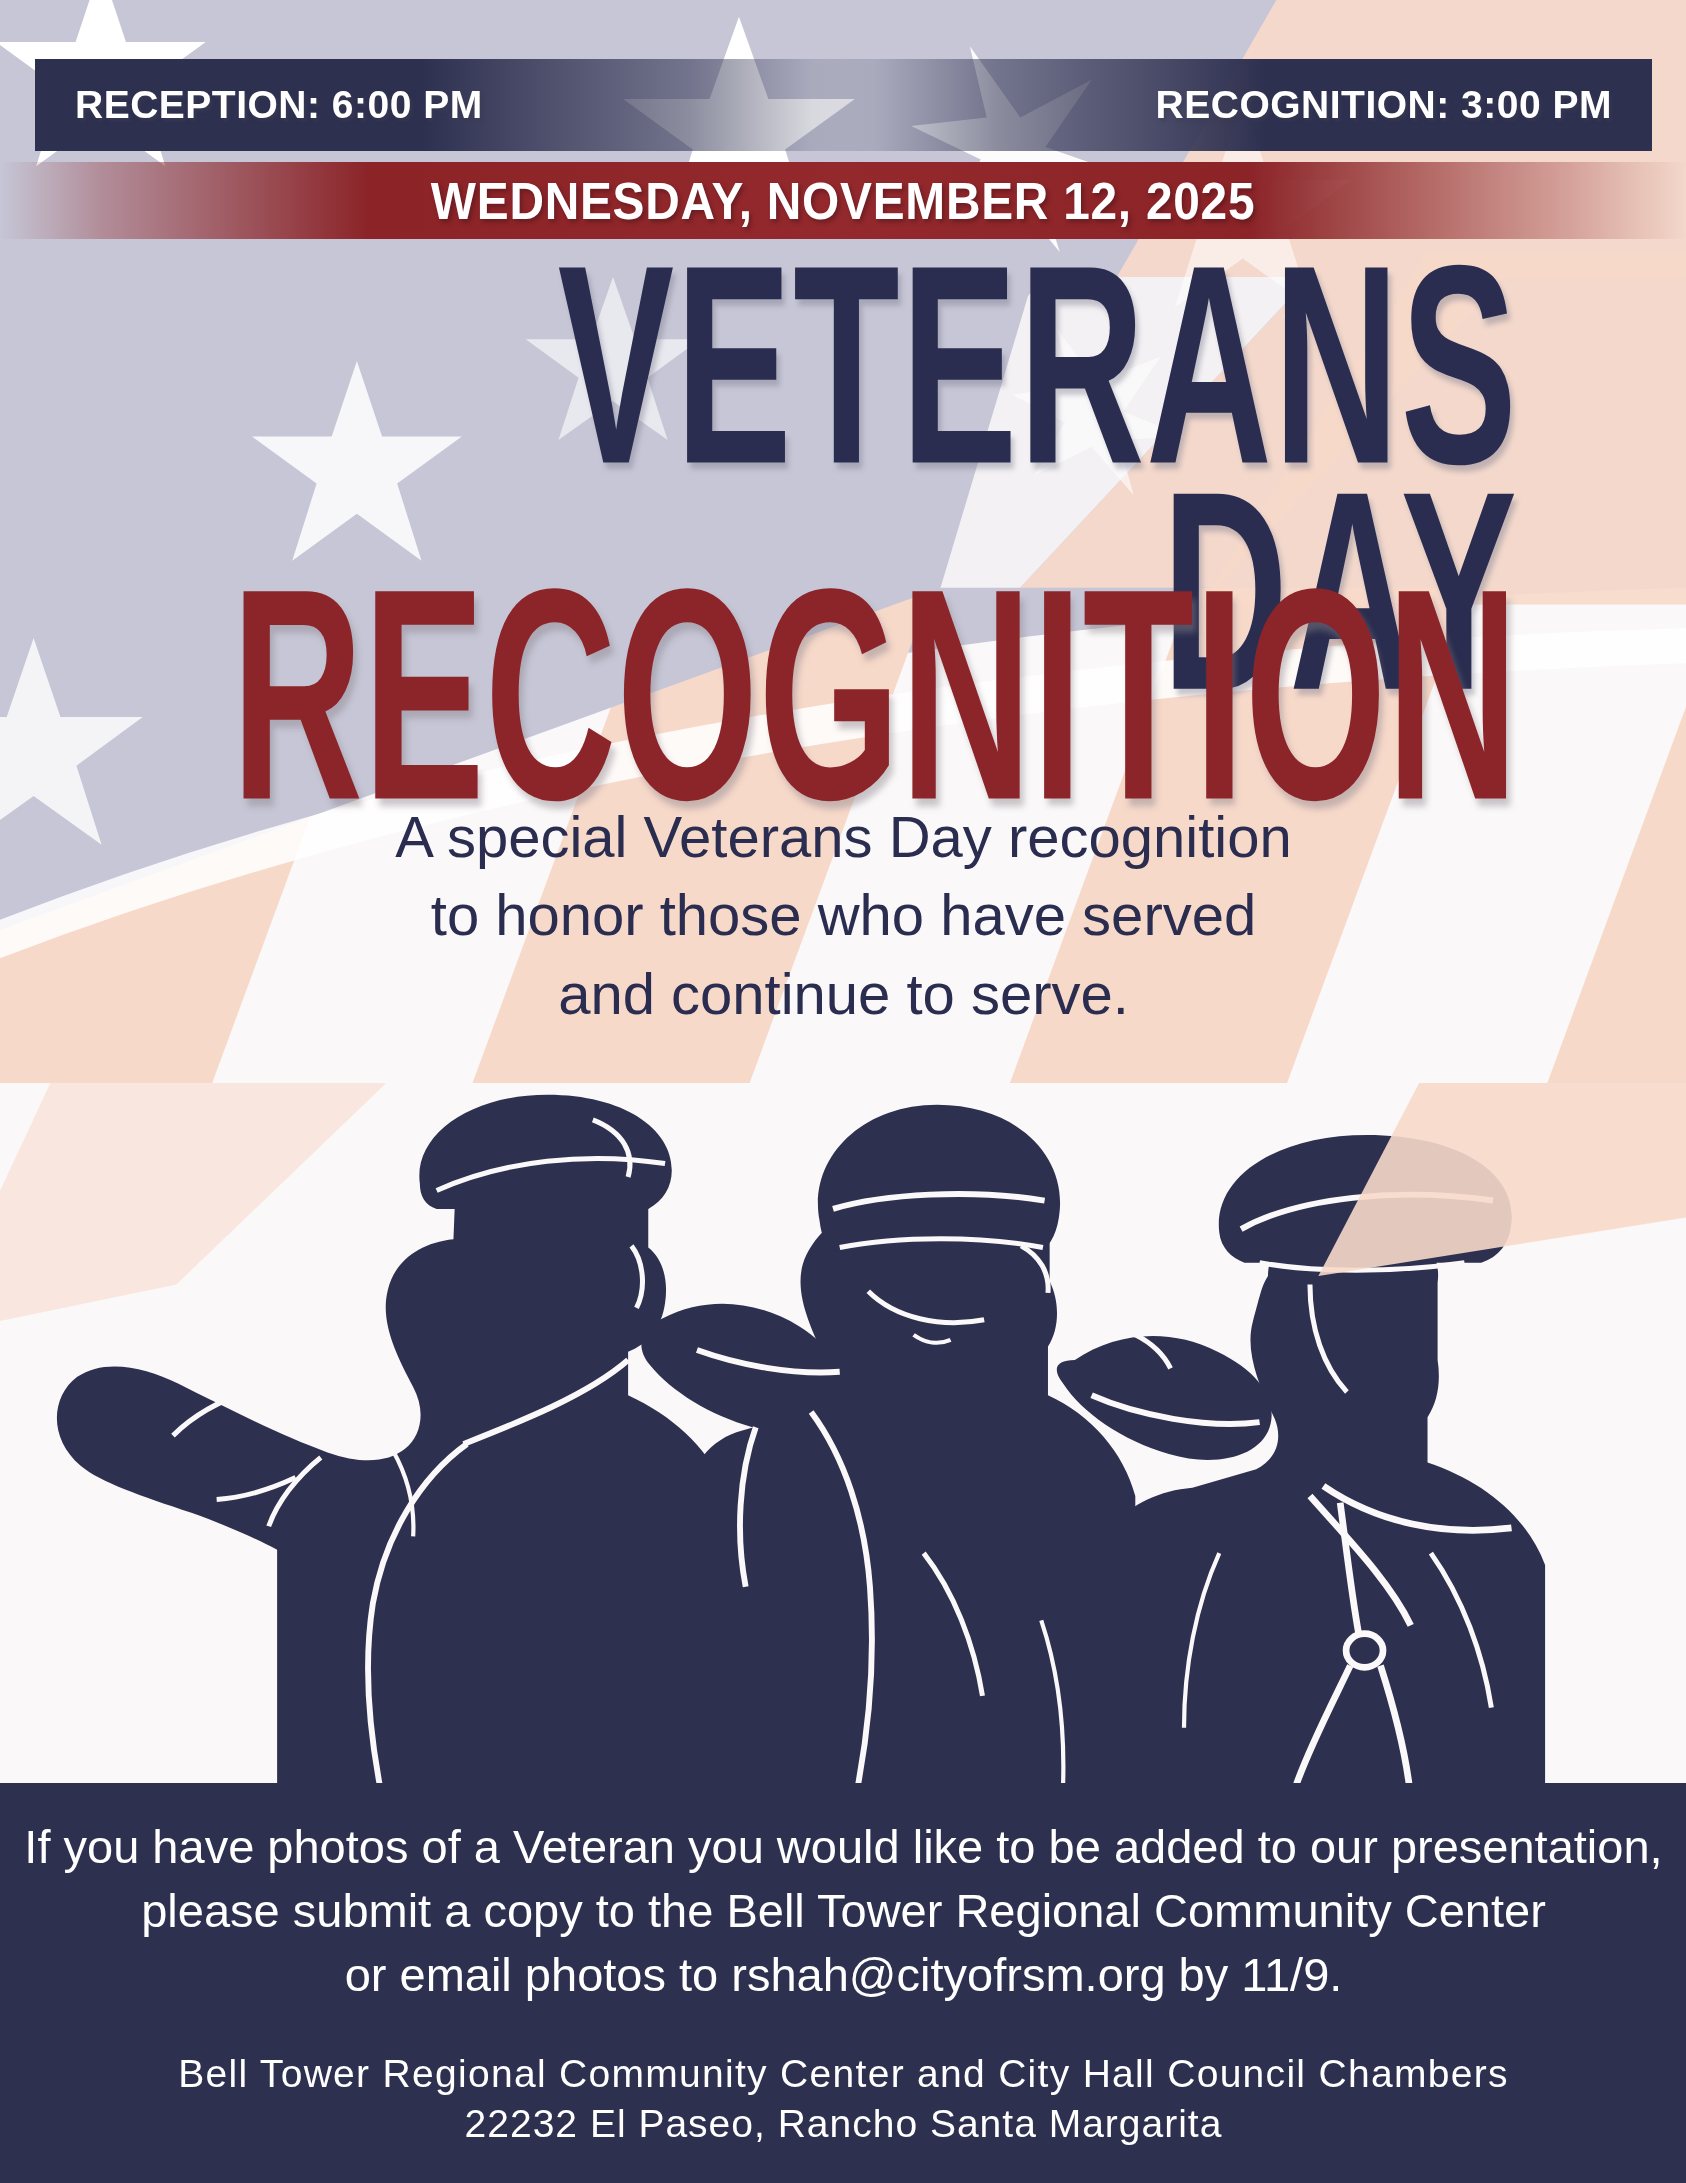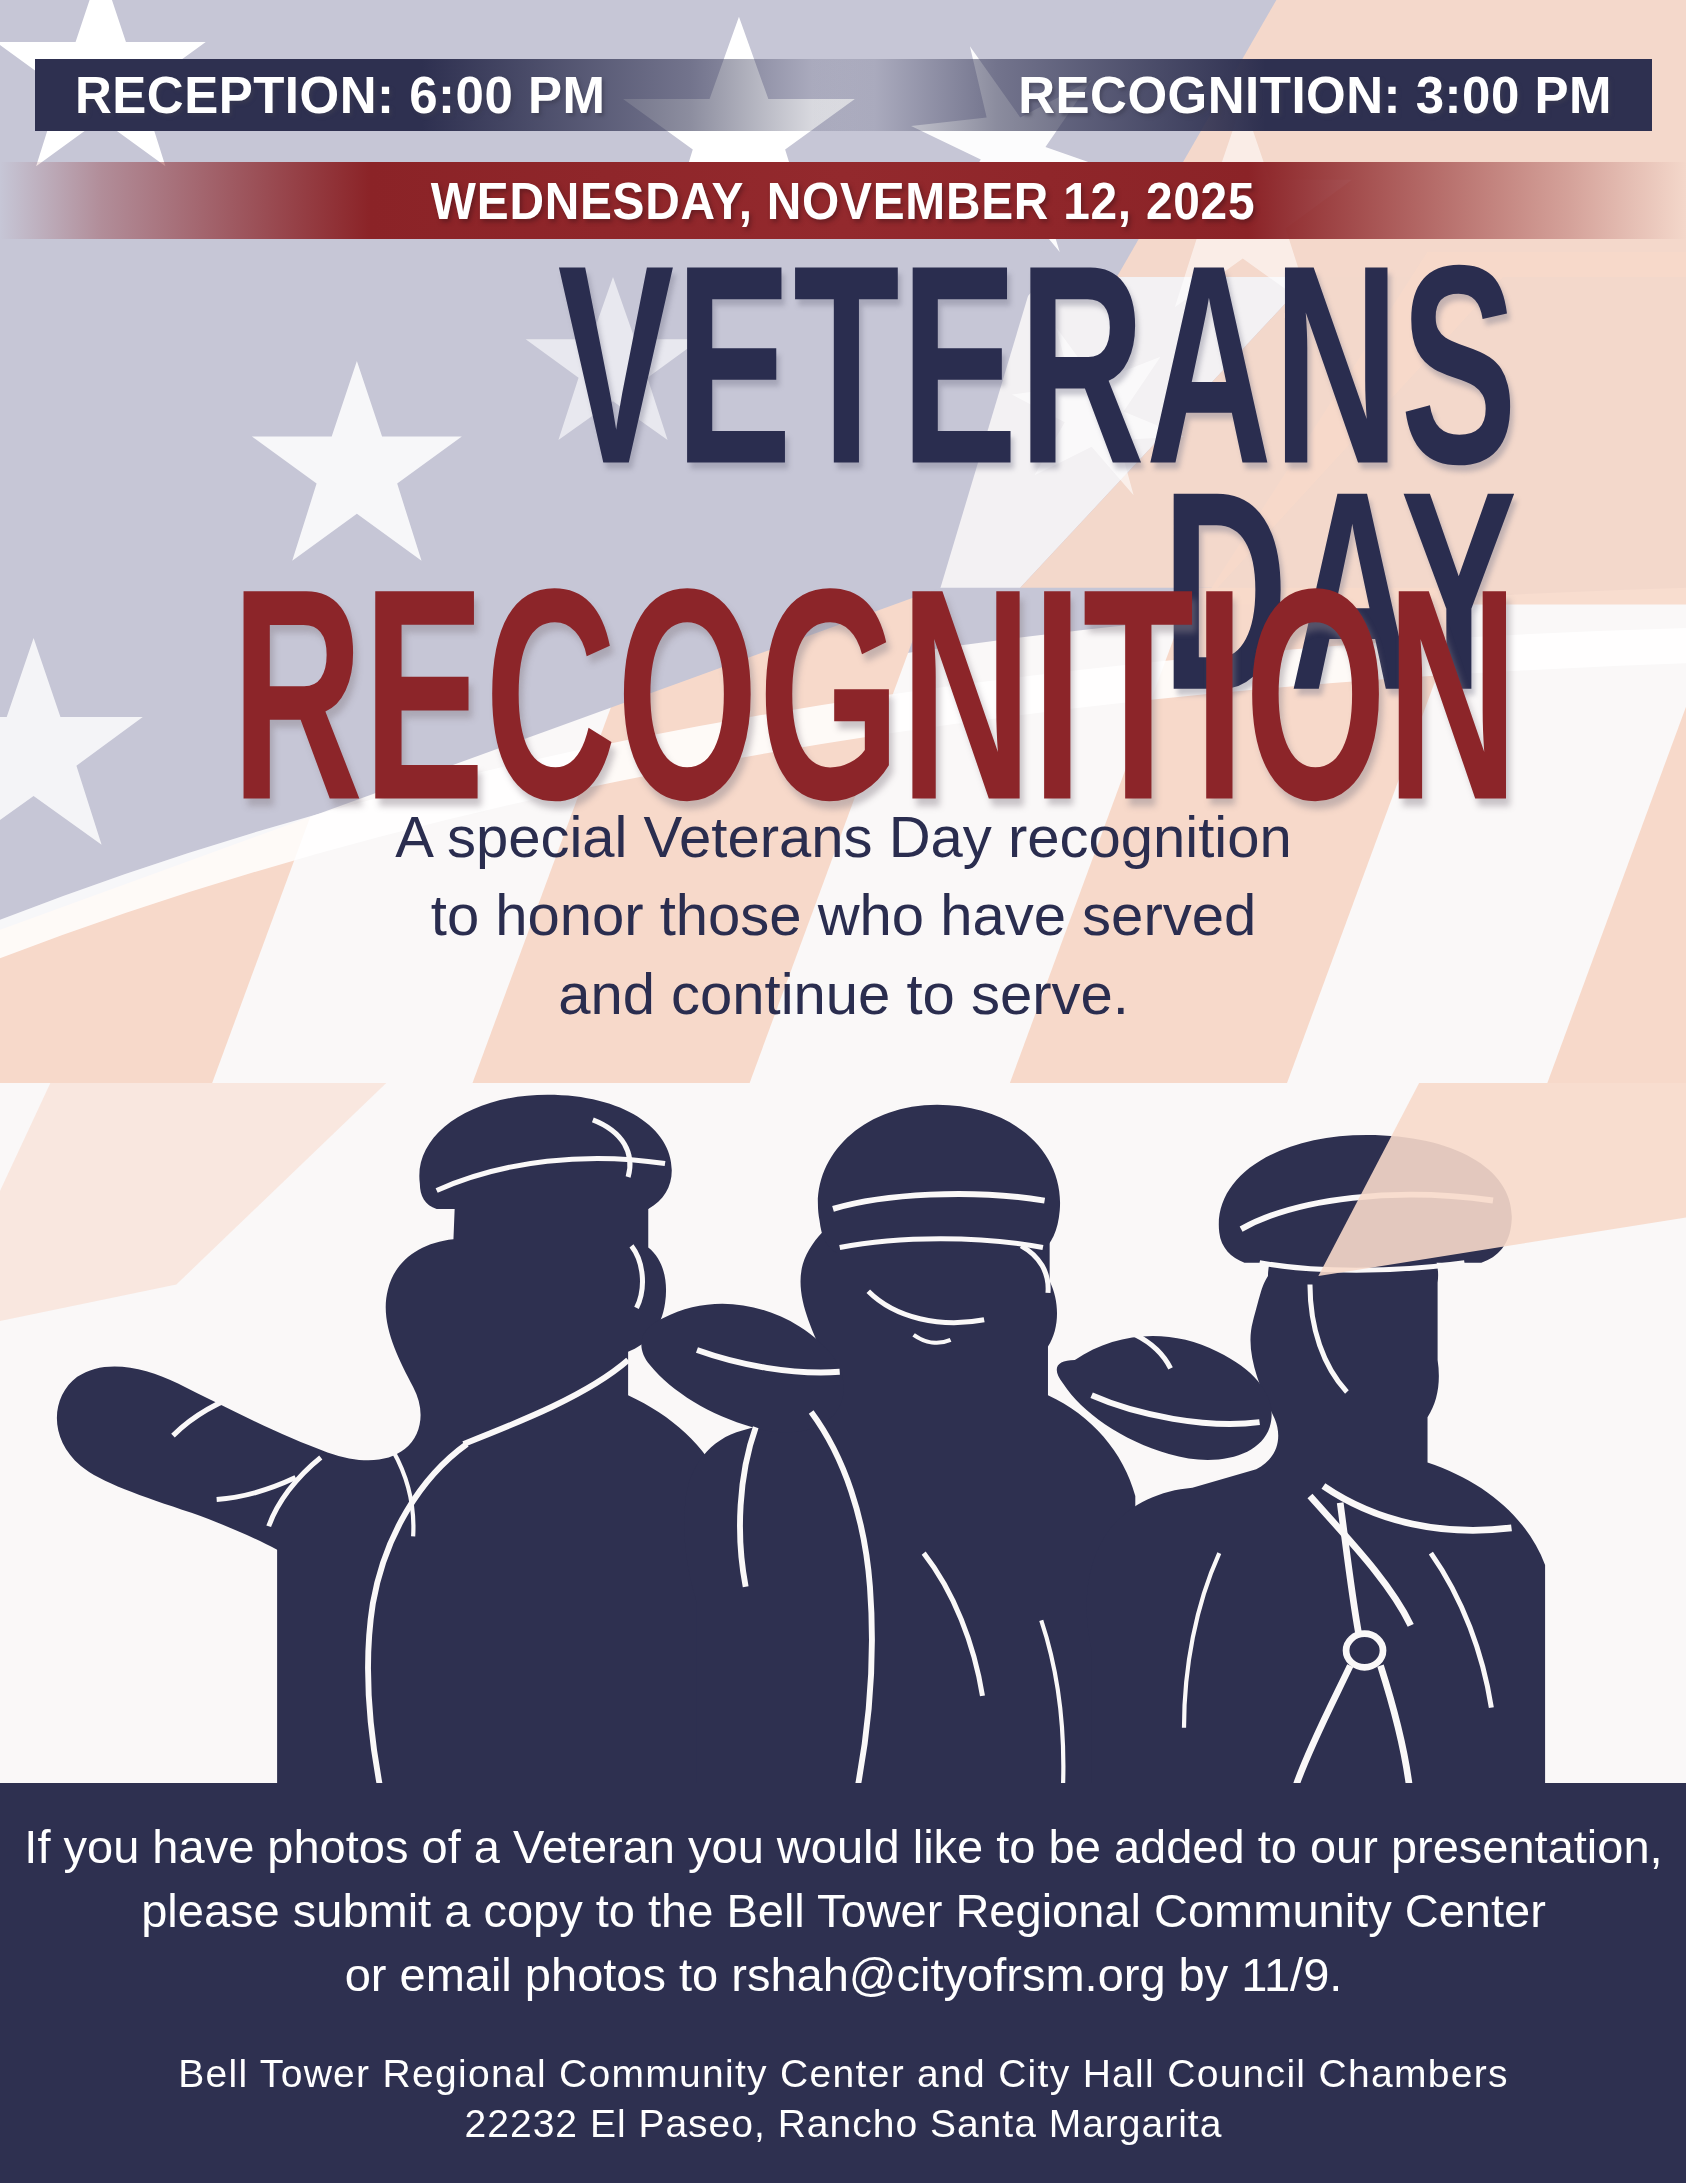--- a/index.html
+++ b/index.html
@@ -24,26 +24,26 @@
     left:0; right:0;
     top:1083px;
     height:701px;
     overflow:hidden;
   }
   .photo-svg{ position:absolute; inset:0; width:100%; height:100%; display:block; }
 
   
   .ribbon{
     position:absolute;
-    height:72px;
+    height:92px;
     display:flex;
     align-items:center;
     color:#ffffff;
     font-weight:bold;
-    font-size:51px;
+    font-size:39px;
     letter-spacing:0.5px;
     text-shadow:2.5px 2.5px 3.4px rgba(60,60,80,.55);
     white-space:nowrap;
   }
   .ribbon-left{
     left:35px; top:59px; width:840px;
     padding-left:40px;
     justify-content:flex-start;
     background:linear-gradient(to right,#2E3050 0%,#2E3050 46%,rgba(46,48,80,.55) 78%,rgba(46,48,80,0) 100%);
   }

